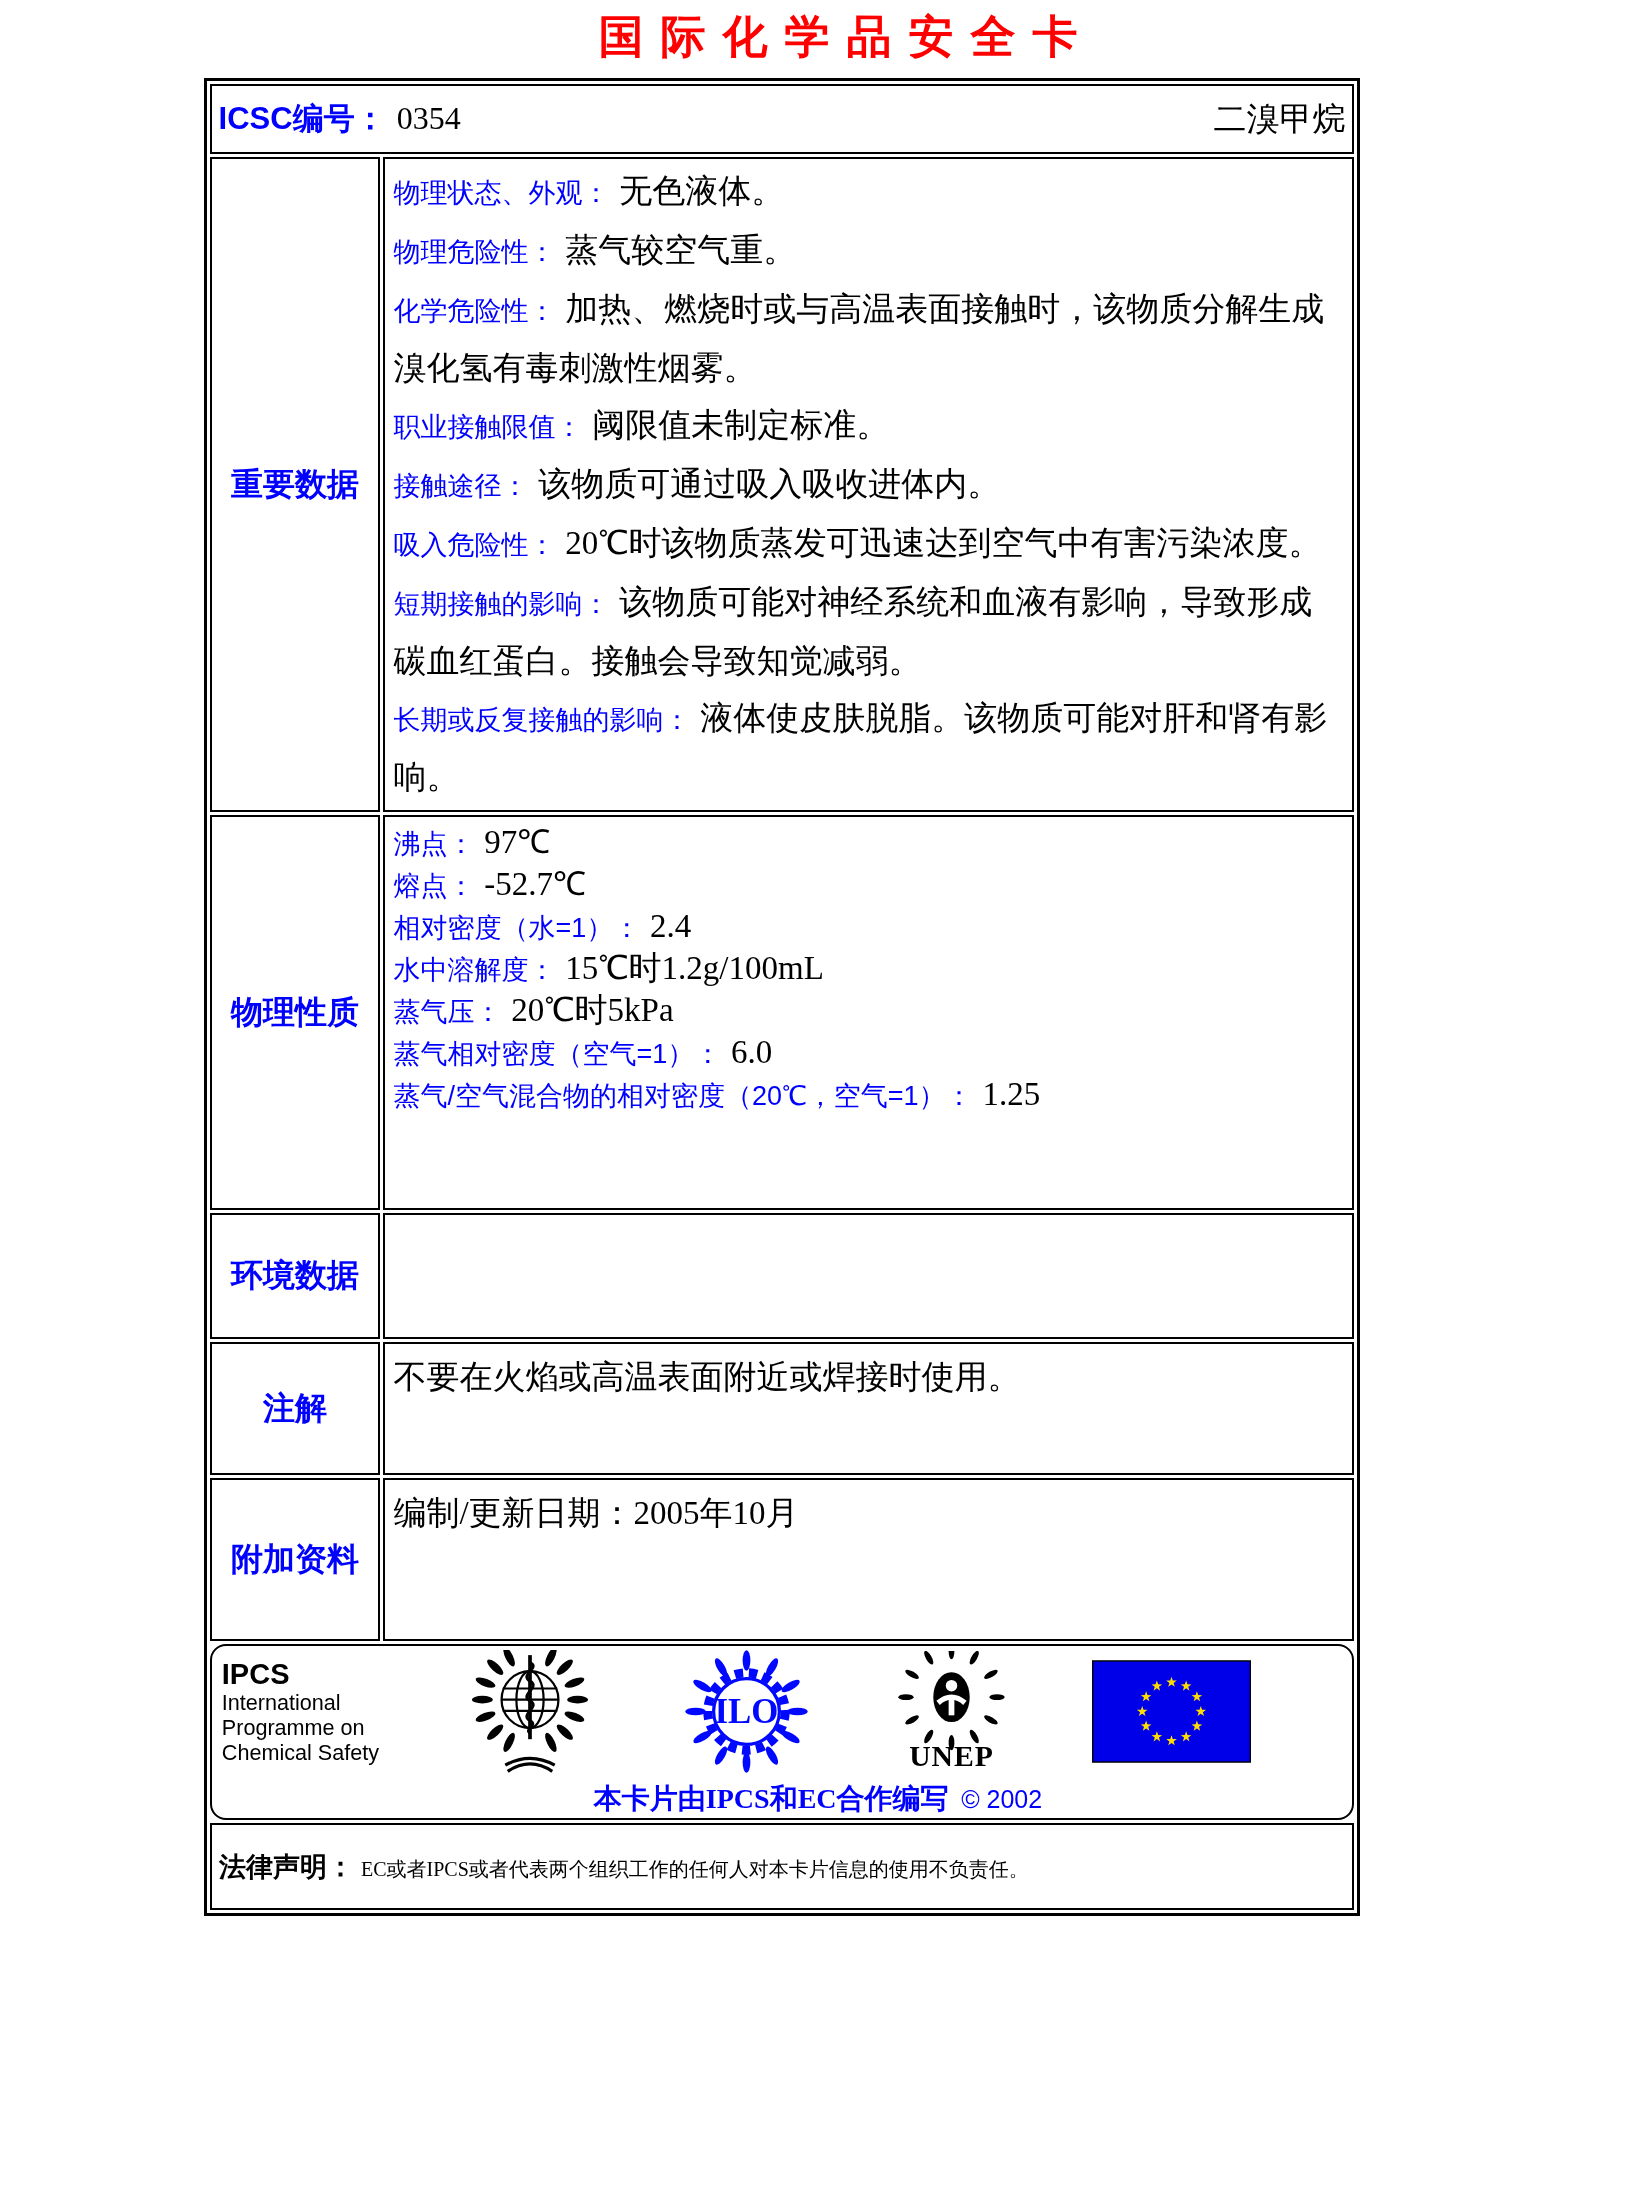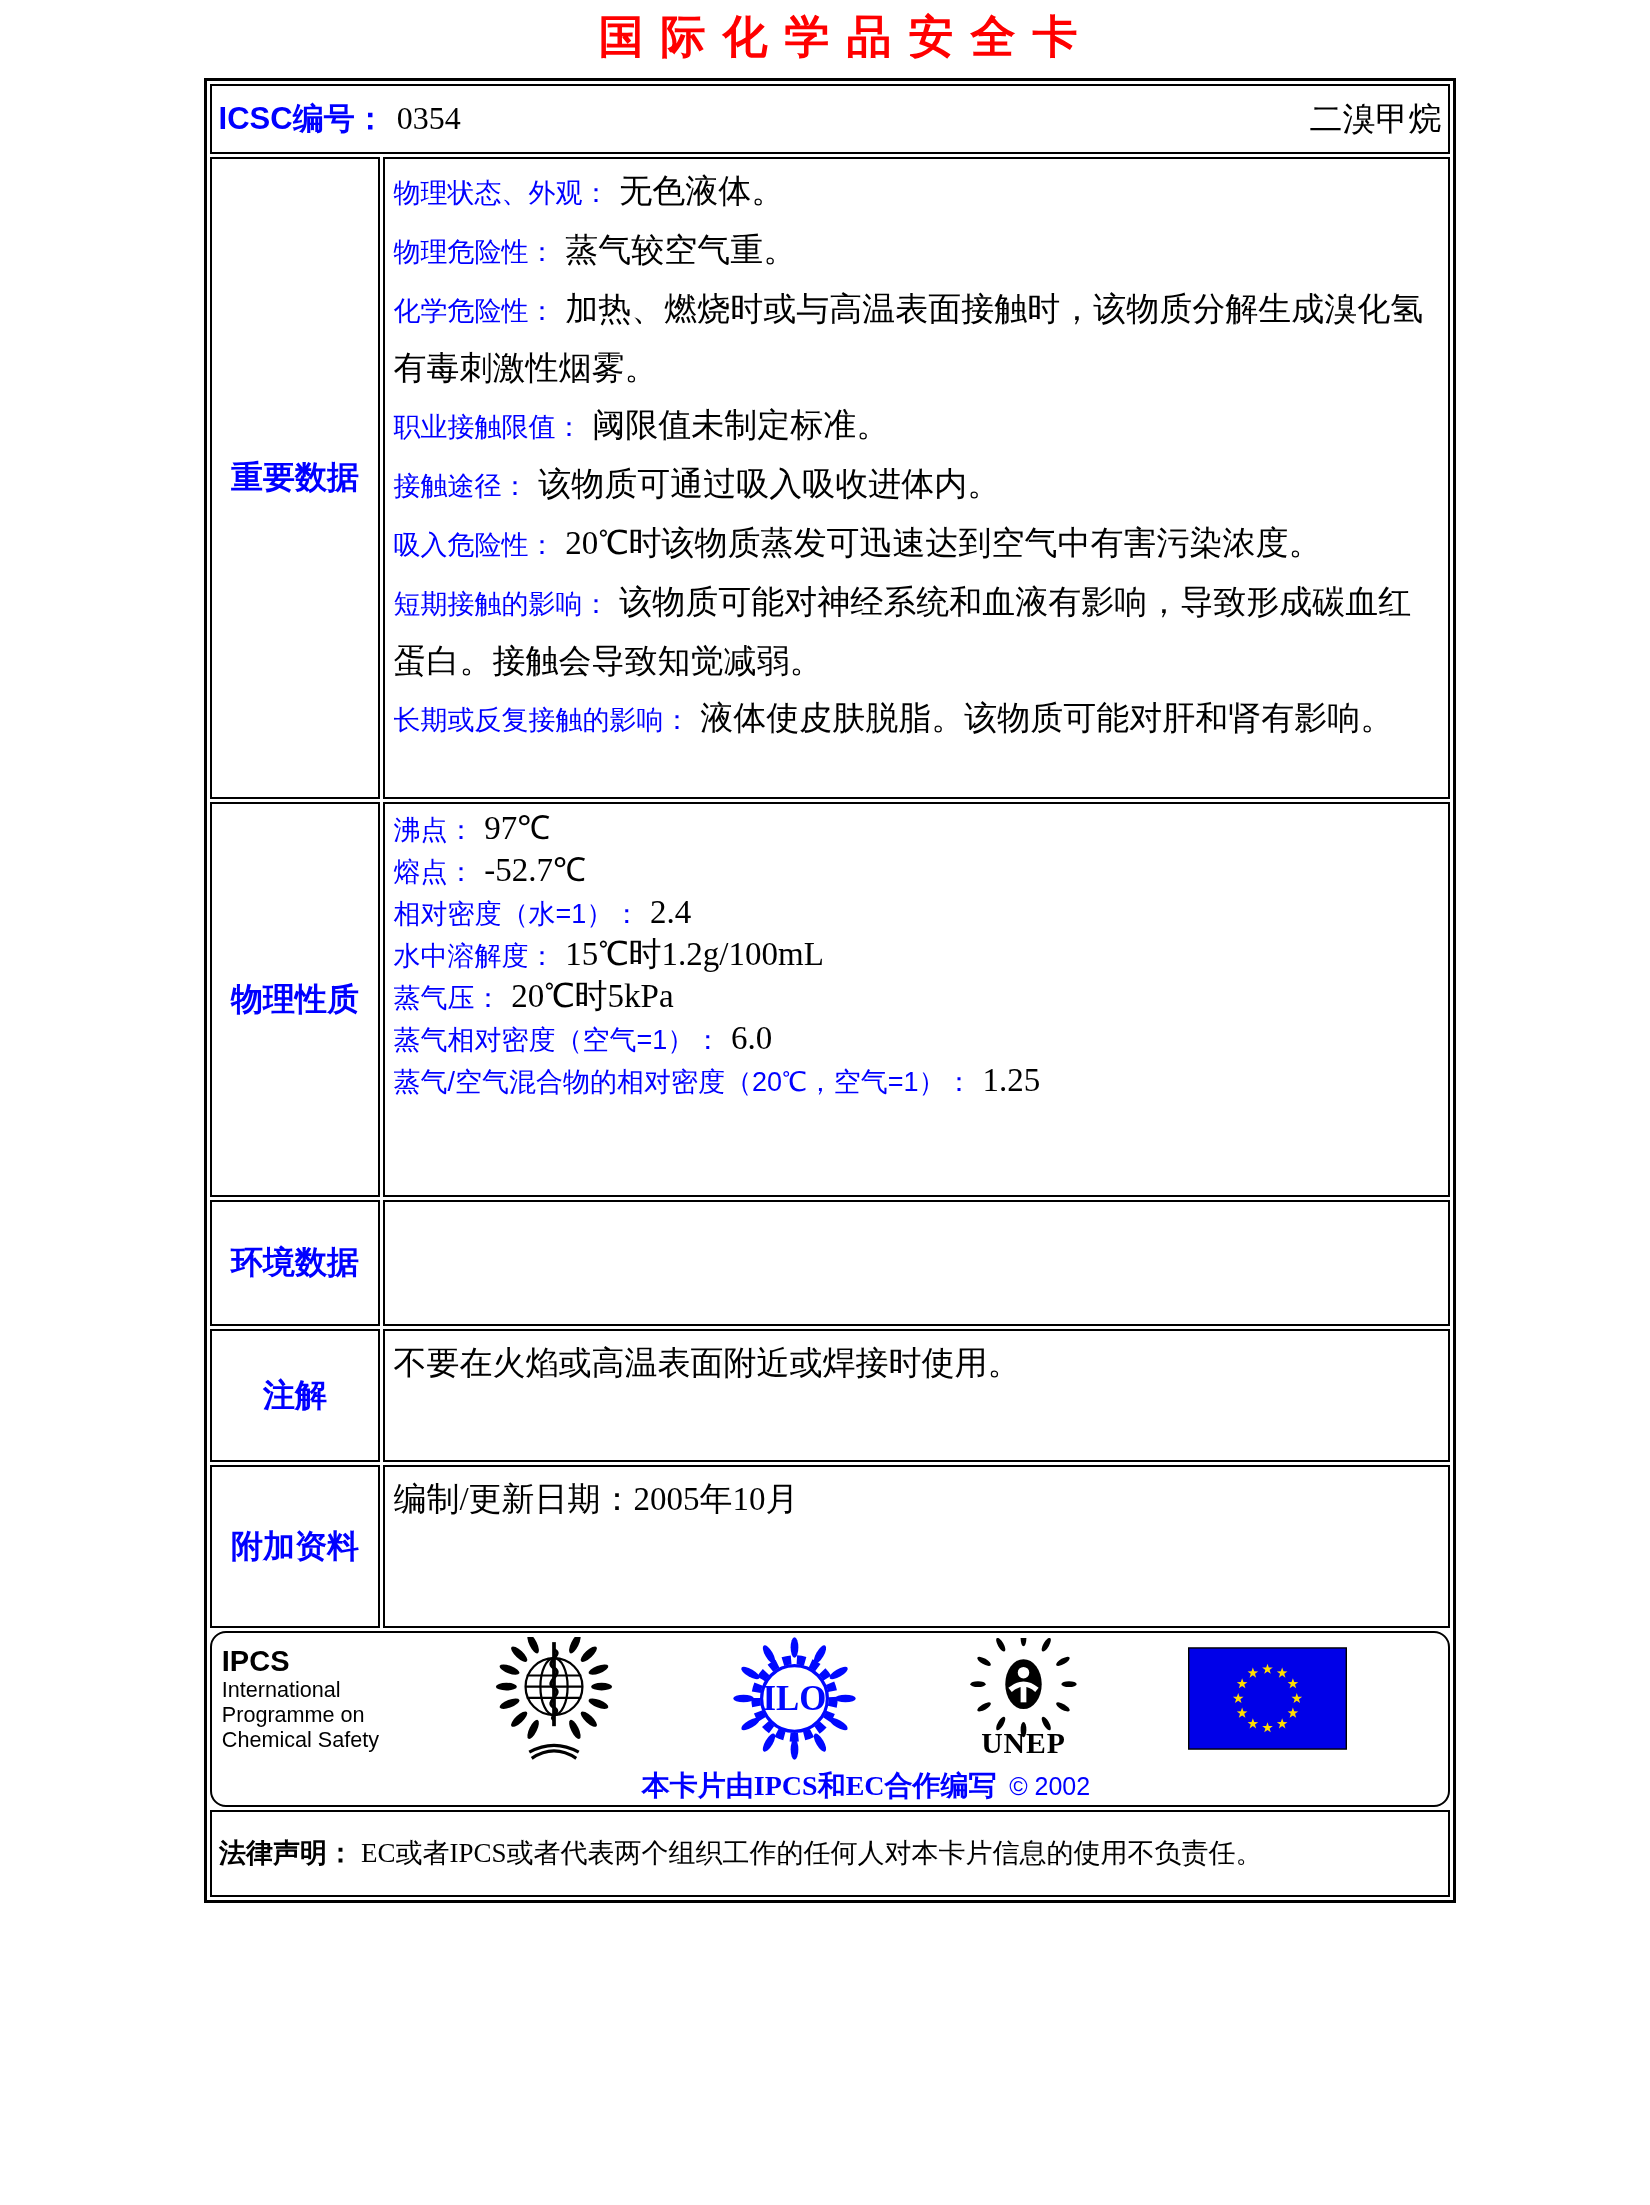--- a/index.html
+++ b/index.html
@@ -22,21 +22,21 @@
   .page-title {
     position: absolute; top: 7px; left: 212px; width: 1252px;
     text-align: center;
     font-family: "Liberation Sans", sans-serif;
     font-weight: bold; font-size: 45px;
     letter-spacing: 17px; text-indent: 17px;
     color: var(--title-red, #ff0000);
     white-space: nowrap;
   }
   table.card {
-    position: absolute; top: 78px; left: 204px; width: 1252px;
+    position: absolute; top: 78px; left: 204px; width: 1156px;
     border: 3.5px solid #000;
     border-collapse: separate; border-spacing: 3.5px;
     table-layout: fixed; background: #fff;
   }
   td { border: 2.1px solid #000; vertical-align: top; background: #fff; }
   td.hdr { vertical-align: middle; }
   .hdr-inner {
     display: flex; justify-content: space-between; align-items: center;
     padding: 0 5.6px;
   }
@@ -75,21 +75,21 @@
     text-align: center; padding-left: 72px; margin-top: 7px;
     color: var(--label-blue, #00f); white-space: nowrap;
   }
   .credit-main { font-weight: bold; font-size: 28px; }
   .credit-copy { font-size: 25px; margin-left: 12.6px; font-family: "Liberation Sans", sans-serif; }
   td.legal-cell { vertical-align: middle; padding: 0 7px; }
   .legal-label {
     font-family: "Liberation Sans", sans-serif;
     font-weight: bold; font-size: 27px; margin-right: 7px;
   }
-  .legal-text { font-size: 27px; }
+  .legal-text { font-size: 20px; }
   
   .blk-fill { fill: #000; }
   .blk-stroke { stroke: #000; fill: none; }
   .wht-stroke { stroke: #fff; fill: none; }
   .ilo-fill { fill: var(--ilo-blue, #0008ff); }
   .ilo-stroke { stroke: var(--ilo-blue, #0008ff); fill: none; }
   .eu-rect { fill: var(--eu-blue, #0000e8); stroke: #000; stroke-width: 2; }
   .eu-star { fill: var(--star-yellow, #ffdd00); }
   svg text { font-family: "Liberation Serif", serif; font-weight: bold; }
 </style>

